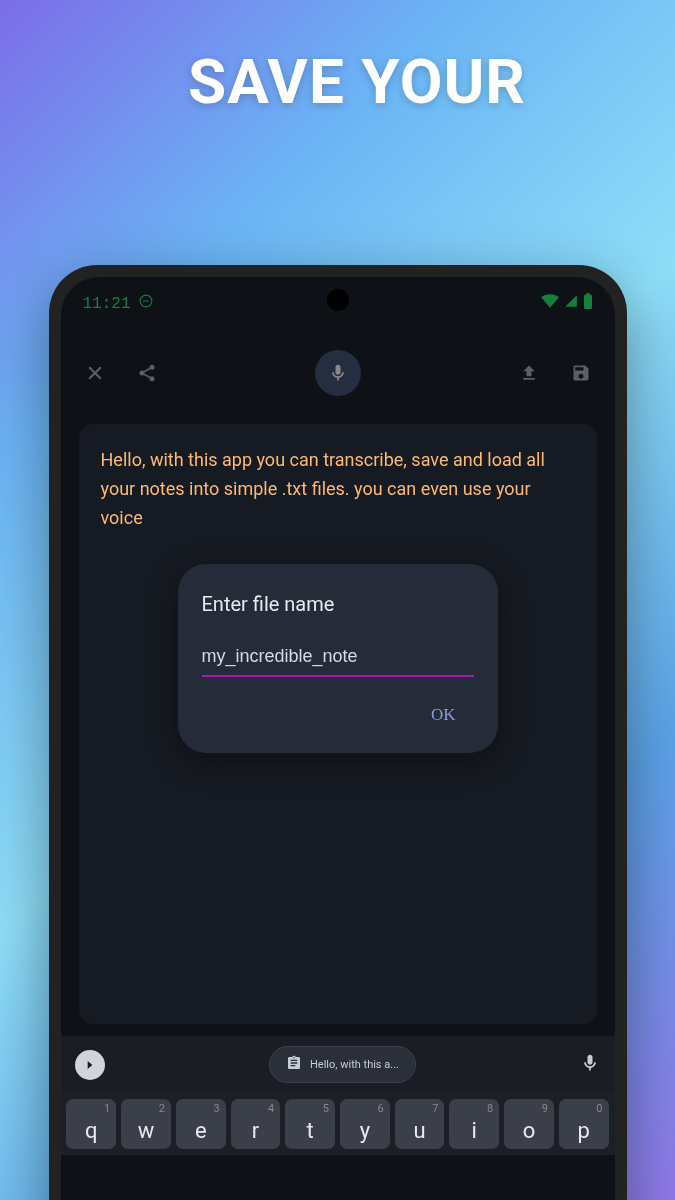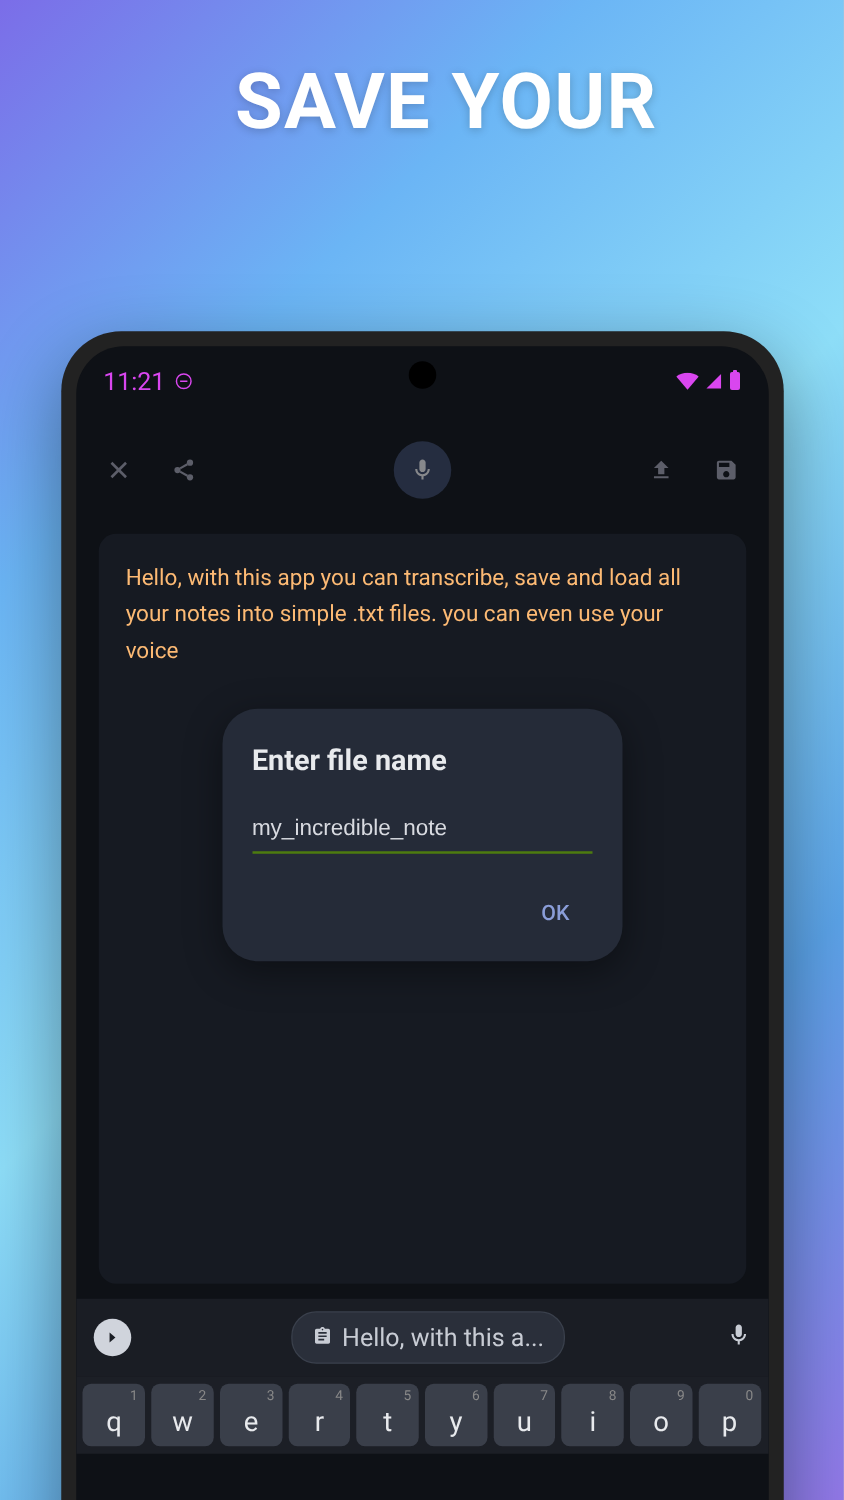--- a/index.html
+++ b/index.html
@@ -51,22 +51,23 @@
   height: 22px;
   background: #000;
   border-radius: 50%;
   z-index: 100;
 }
 .status-bar {
   display: flex;
   justify-content: space-between;
   align-items: center;
   padding: 16px 22px 8px;
-  color: #d946ef;
-  font-size: 20px;
+  color: #15803d;
+  font-size: 16px;
+  font-family: Liberation Mono, monospace;
 }
 .status-left { display: flex; align-items: center; gap: 8px; }
 .status-right { display: flex; align-items: center; gap: 4px; }
 .app-toolbar {
   display: flex;
   align-items: center;
   padding: 28px 22px 16px;
   gap: 28px;
   opacity: 0.5;
 }
@@ -108,40 +109,41 @@
   left: 50%;
   transform: translateX(-50%);
   width: 320px;
   background: #252b38;
   border-radius: 28px;
   padding: 28px 24px 20px;
   box-shadow: 0 8px 30px rgba(0,0,0,0.4);
 }
 .dialog-title {
   color: #e8eaed;
-  font-size: 23px;
-  font-weight: 700;
+  font-size: 20px;
+  font-weight: 400;
   margin-bottom: 30px;
 }
 .dialog-input-wrap {
-  border-bottom: 2px solid #4d7c0f;
+  border-bottom: 2px solid #a21caf;
   padding-bottom: 8px;
-  margin-bottom: 30px;
+  margin-bottom: 20px;
 }
 .dialog-input {
   background: transparent;
   border: none;
   color: #d8dae0;
   font-size: 18px;
   width: 100%;
   outline: none;
 }
 .dialog-actions {
   display: flex;
   justify-content: flex-end;
+  font-family: Liberation Serif, serif;
 }
 .dialog-ok {
   color: #8a9dd8;
   font-size: 17px;
   font-weight: 500;
   padding: 8px 18px;
   cursor: pointer;
 }
 .suggestion-bar {
   display: flex;
@@ -165,21 +167,21 @@
   margin-left: auto;
   margin-right: auto;
   background: #2a2f3a;
   border: 1px solid #3a404c;
   border-radius: 20px;
   padding: 8px 16px;
   display: flex;
   align-items: center;
   gap: 8px;
   color: #c8ccd4;
-  font-size: 20px;
+  font-size: 11px;
 }
 .suggest-mic {
   color: #c8ccd4;
 }
 .keyboard {
   background: #1c1f26;
   padding: 6px;
 }
 .kb-row {
   display: flex;

